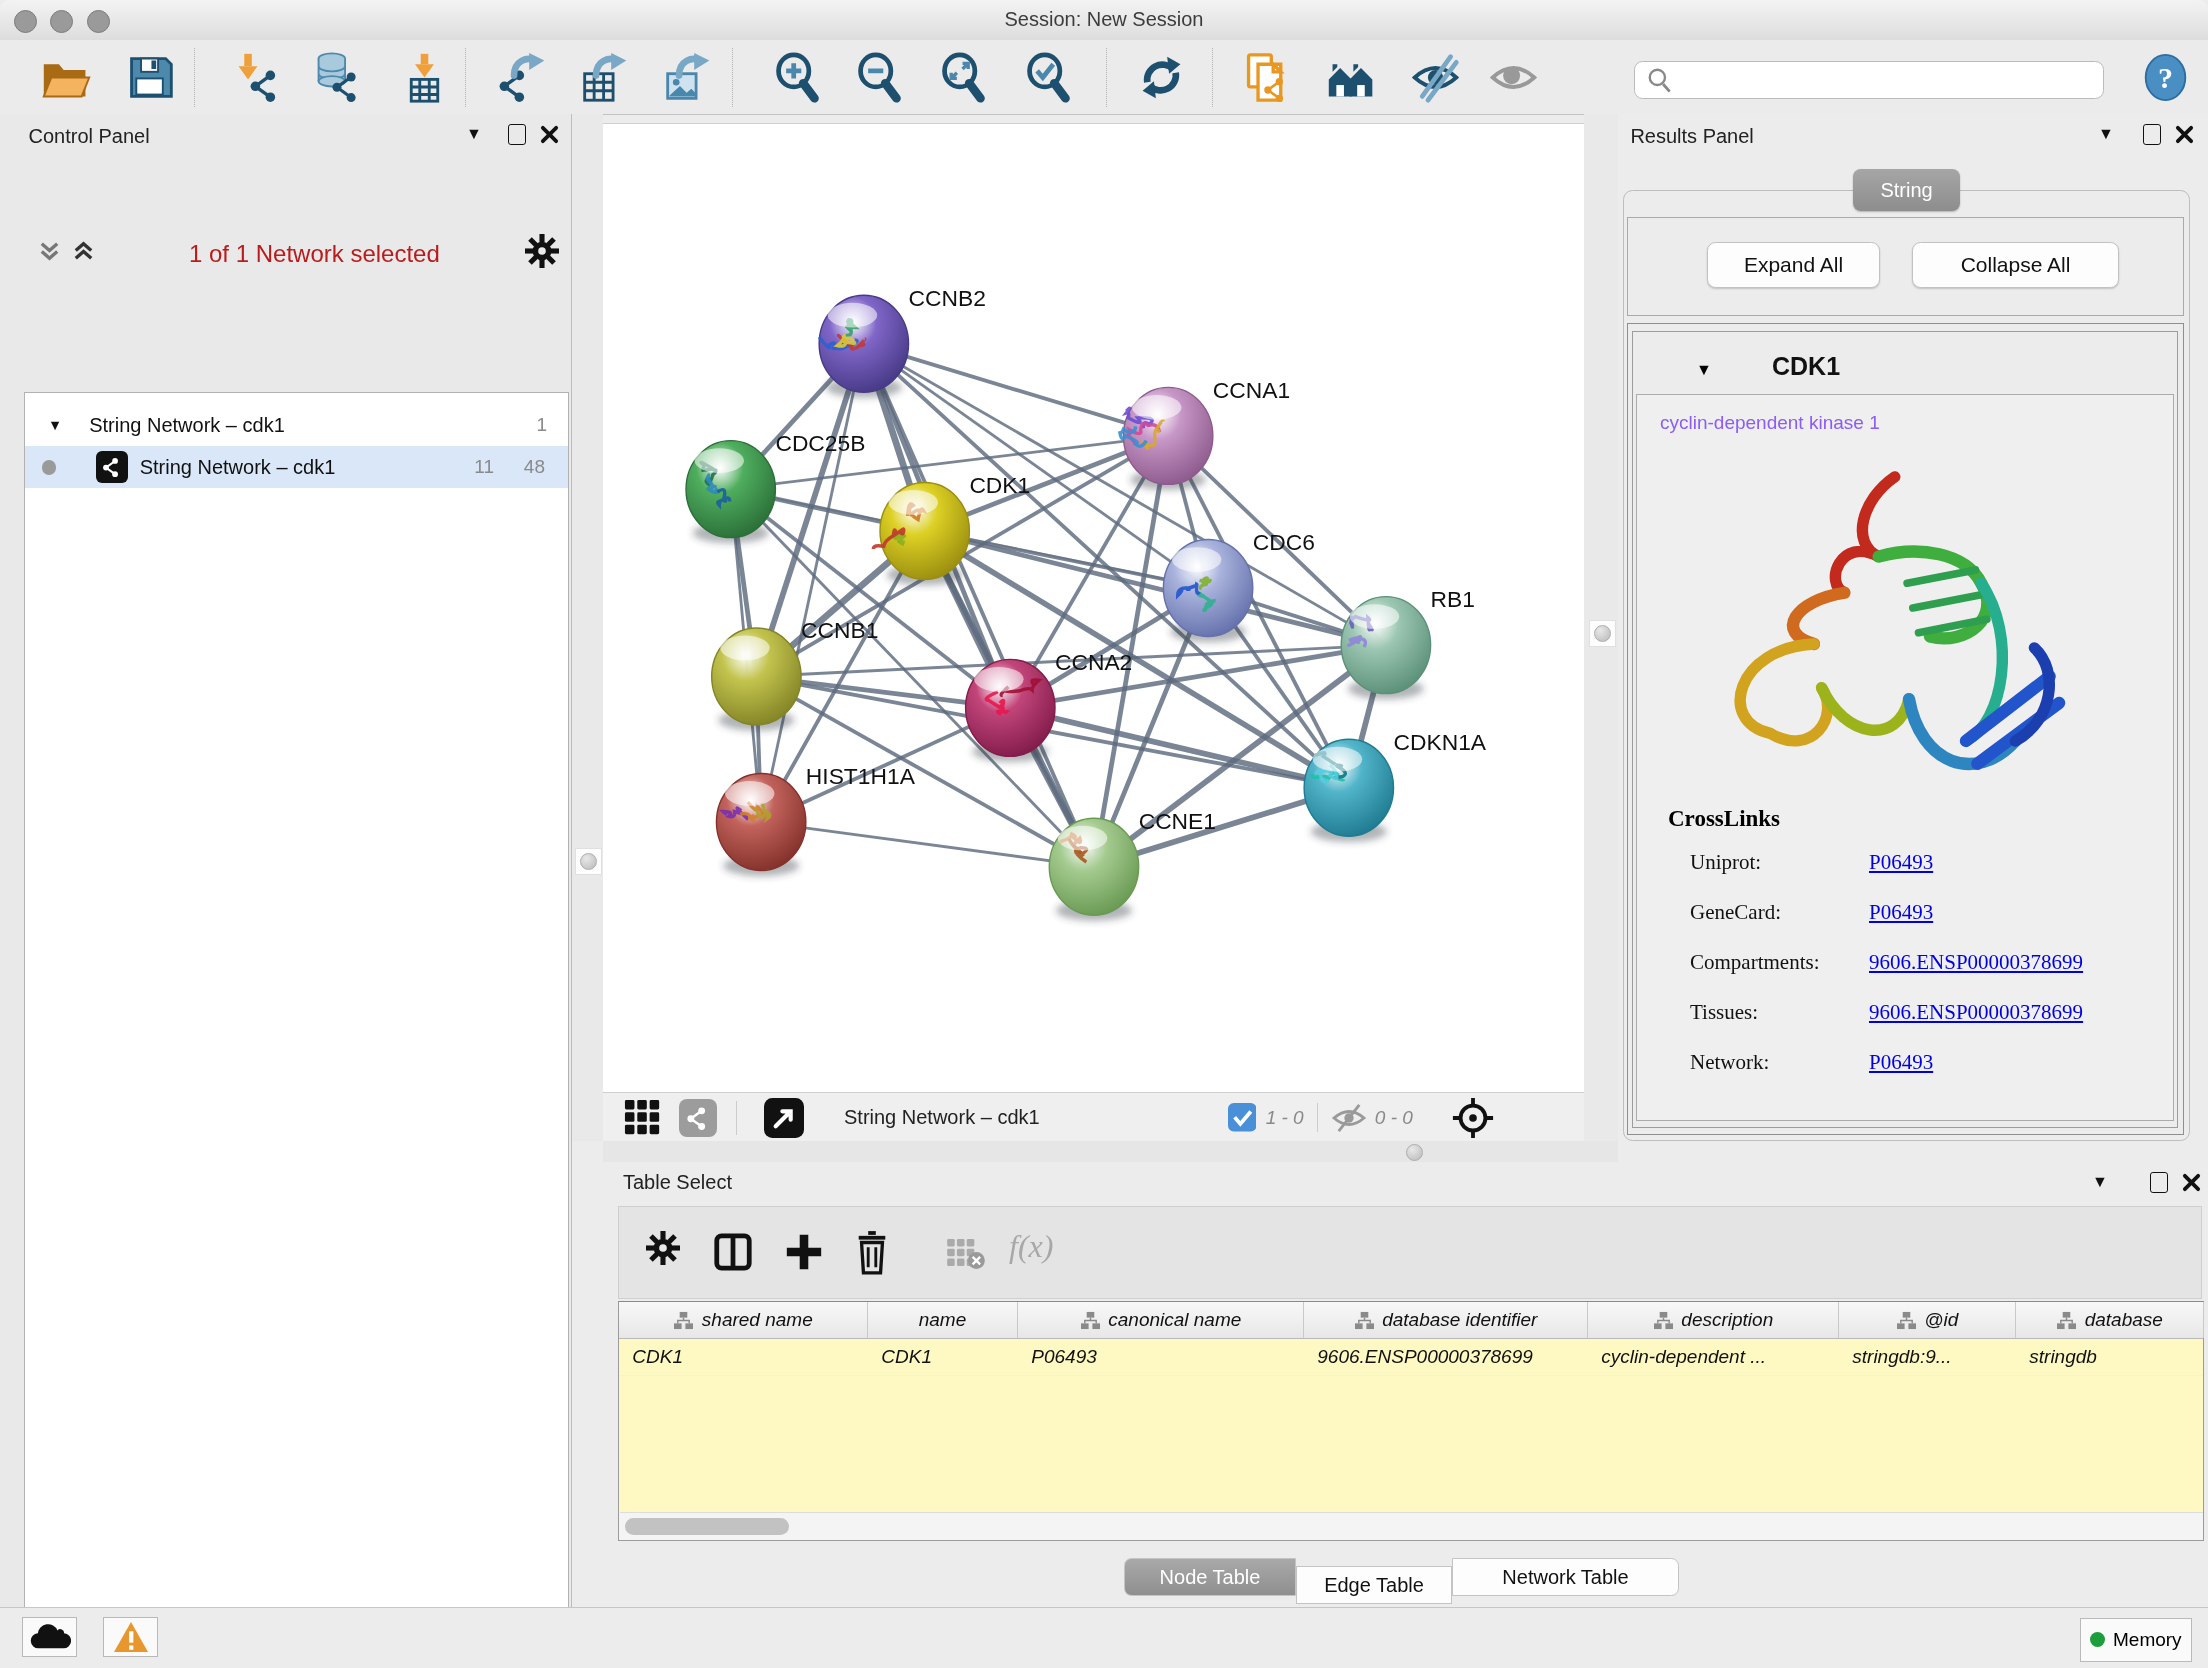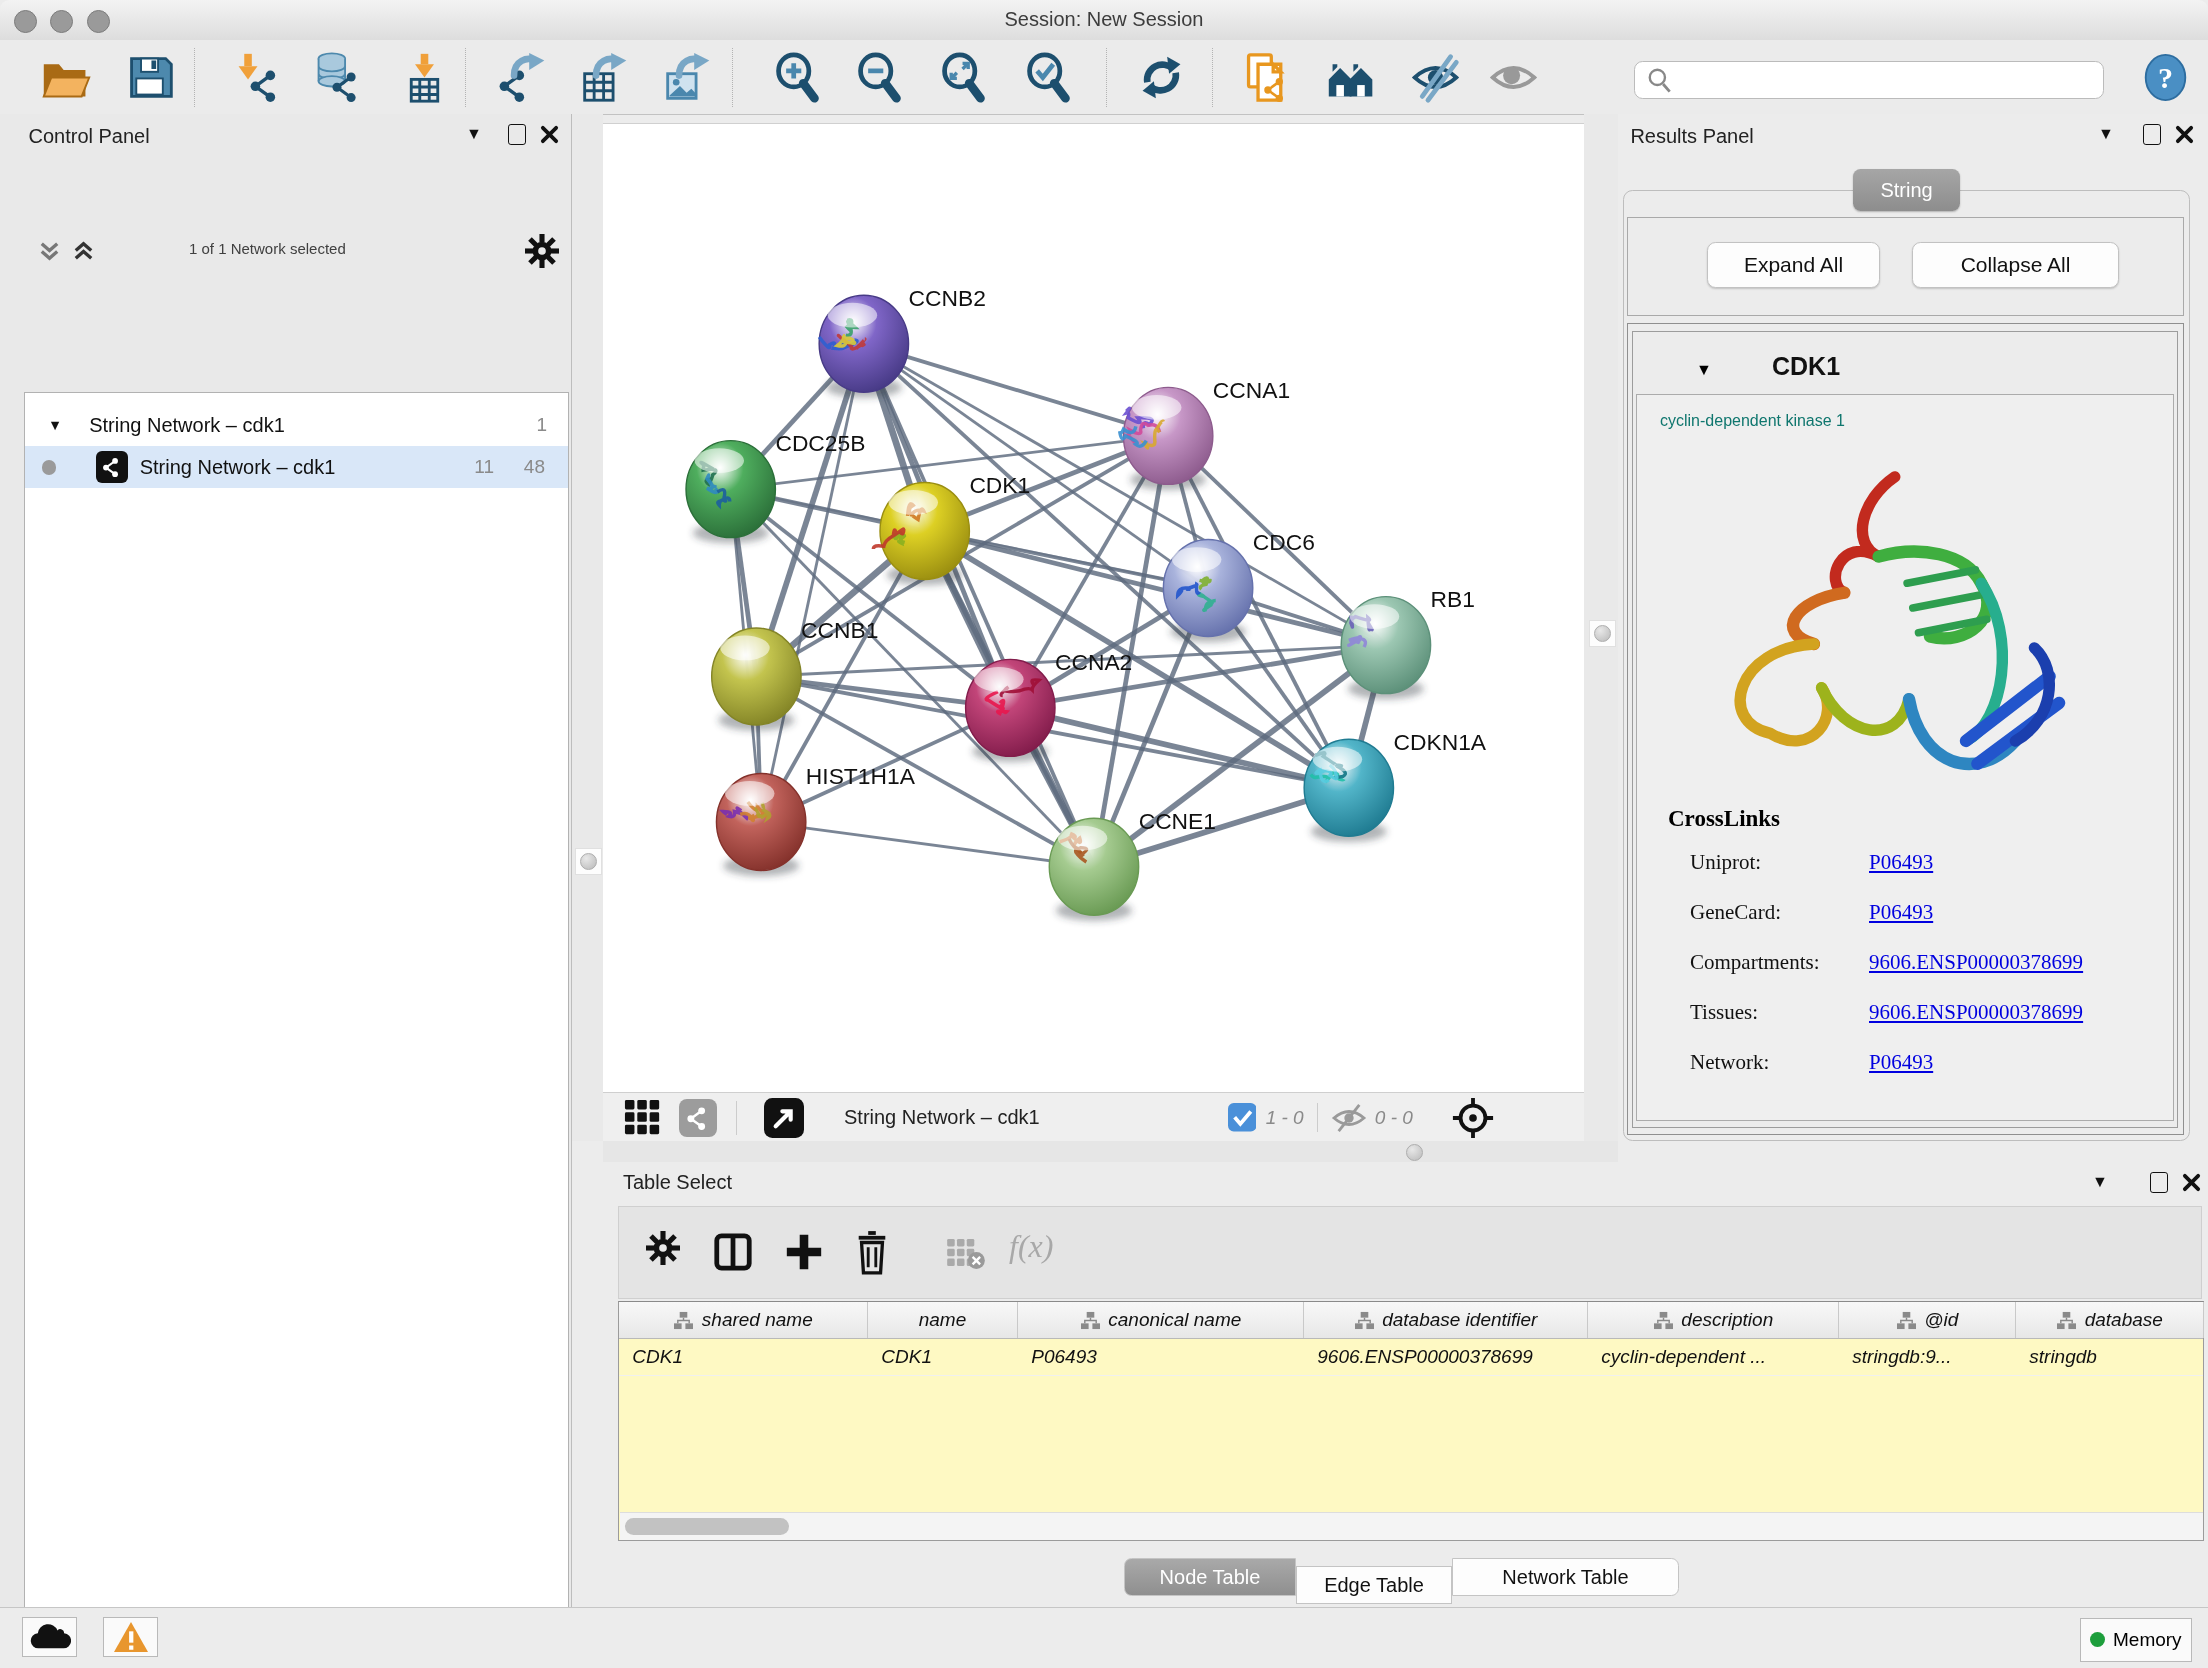--- a/index.html
+++ b/index.html
@@ -42,21 +42,21 @@
   #rp-box{left:1623px;top:190px;width:567px;height:951px;background:#ececec;border:1px solid #bdbdbd;border-radius:9.5px;box-sizing:border-box;}
   #rp-tab{left:1853px;top:169px;width:107px;height:42px;background:linear-gradient(#a6a6a6,#8d8d8d);color:#fff;
     border-radius:7.6px;display:flex;align-items:center;justify-content:center;font-size:20px;z-index:3;box-shadow:0 1px 1.9px rgba(0,0,0,.25);}
   #rp-expandbox{left:1627px;top:217px;width:557px;height:99px;border:1.9px solid #a9a9a9;box-sizing:border-box;}
   .rp-btn{top:242px;height:44px;background:#fdfdfd;border:1px solid #c2c2c2;border-radius:8.6px;display:flex;
     align-items:center;justify-content:center;font-size:21px;color:#111;box-shadow:0 1px 1.9px rgba(0,0,0,.18);}
   #rp-scroll{left:1627px;top:323px;width:557px;height:812px;border:1.9px solid #8f8f8f;background:#ececec;box-sizing:border-box;}
   #rp-section{left:1632px;top:331px;width:546px;height:797px;border:1px solid #9c9c9c;box-sizing:border-box;}
   #rp-inner{left:1636px;top:394px;width:538px;height:727px;border:1px solid #ababab;background:#efefef;box-sizing:border-box;}
   #rp-protein-name{font-size:25px;font-weight:bold;color:#111;}
-  #rp-desc{font-size:16px;color:#0f766e;}
+  #rp-desc{font-size:19px;color:#8b5cf6;}
   .serif{font-family:"Liberation Serif",serif;}
   .xl-label{font-size:21px;color:#111;}
   .xl-link{font-size:21px;color:#0000e0;text-decoration:underline;}
   
   #tp-toolbar{left:618px;top:1206px;width:1584px;height:93px;background:#e4e4e4;border:1px solid #cfcfcf;box-sizing:border-box;}
   #tp-table{left:618px;top:1301px;width:1586px;height:240px;background:#fef9c3;border:1px solid #9b9b9b;border-top:1.9px solid #8a8a8a;box-sizing:border-box;font-style:italic;}
   .th{display:flex;align-items:center;justify-content:center;gap:7.6px;font-size:19px;color:#111;
     border-right:1px solid #c9c9c9;box-sizing:border-box;height:100%;overflow:hidden;white-space:nowrap;}
   .td{font-size:19px;color:#111;padding-left:13.3px;box-sizing:border-box;display:flex;align-items:center;overflow:hidden;white-space:nowrap;}
   #tp-scroll{left:620px;top:1512px;width:1583px;height:27px;background:#f4f4f4;border-top:1px solid #ddd;}
@@ -282,21 +282,21 @@
       </svg>
     </span>
   <span class="abs" style="left:70px;top:124px;display:flex">
       <svg width="27" height="27" viewBox="0 0 28 28">
         <g stroke="#333" stroke-width="3.5" fill="none">
           <path d="M6,13 L14,6 L22,13"></path>
           <path d="M6,21 L14,14 L22,21"></path>
         </g>
       </svg>
     </span>
-  <span class="abs" style="left:189px;top:126px;font-size:15px;color:#404040">1 of 1 Network selected</span>
+  <span class="abs" style="left:189px;top:126px;font-size:24px;color:#b91c1c">1 of 1 Network selected</span>
   <span class="abs" style="left:525px;top:120px;display:flex">
       <svg width="34" height="34" viewBox="0 0 40 40">
         <rect x="17" y="0" width="6" height="10" fill="#111" transform="rotate(0 20 20)"></rect>
         <rect x="17" y="0" width="6" height="10" fill="#111" transform="rotate(45 20 20)"></rect>
         <rect x="17" y="0" width="6" height="10" fill="#111" transform="rotate(90 20 20)"></rect>
         <rect x="17" y="0" width="6" height="10" fill="#111" transform="rotate(135 20 20)"></rect>
         <rect x="17" y="0" width="6" height="10" fill="#111" transform="rotate(180 20 20)"></rect>
         <rect x="17" y="0" width="6" height="10" fill="#111" transform="rotate(225 20 20)"></rect>
         <rect x="17" y="0" width="6" height="10" fill="#111" transform="rotate(270 20 20)"></rect>
         <rect x="17" y="0" width="6" height="10" fill="#111" transform="rotate(315 20 20)"></rect>

